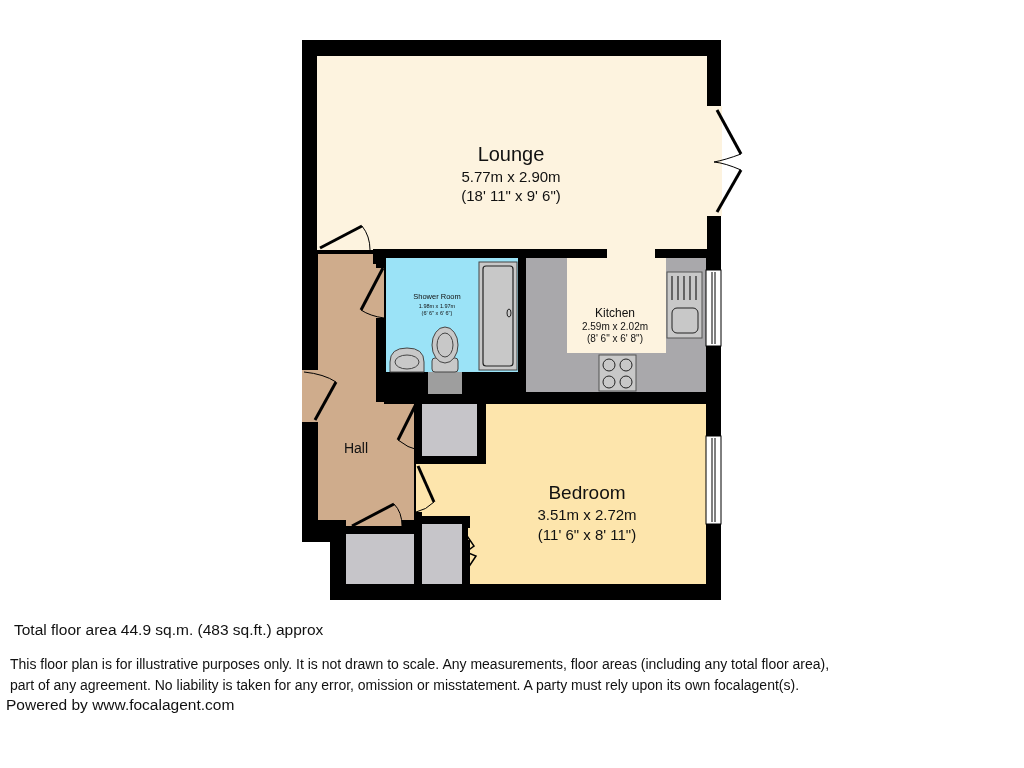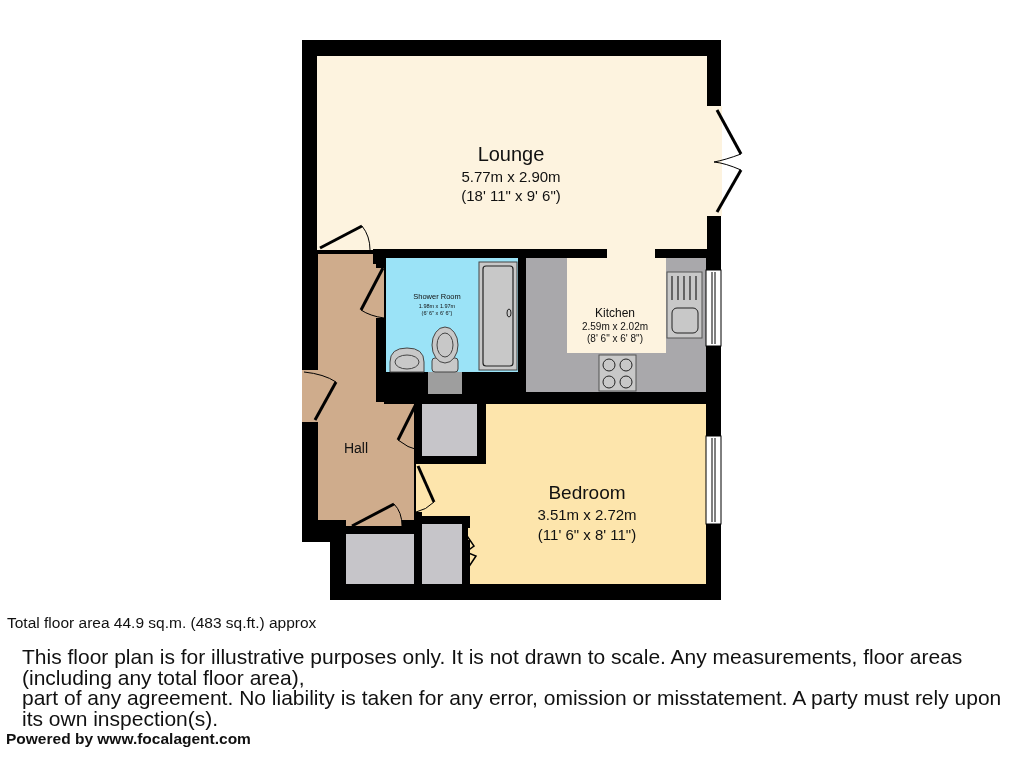--- a/index.html
+++ b/index.html
@@ -1,22 +1,22 @@
 <!DOCTYPE html>
 <html><head>
   <meta charset="utf-8">
   <style>
     html, body { margin: 0; padding: 0; background: #ffffff; }
     body { width: 1024px; height: 768px; position: relative; overflow: hidden; font-family: "Liberation Sans", sans-serif; color: #111; }
     #plan { position: absolute; left: 0; top: 0; width: 1024px; height: 610px; }
     .room-label { font-family: "Liberation Sans", sans-serif; fill: #111; text-anchor: middle; }
     .footer { position: absolute; left: 6px; top: 612px; width: 1015px; }
-    .total-area { font-size: 15.5px; line-height: 20px; margin: 1px; }
-    .disclaimer { font-size: 21px; line-height: 20.5px; margin: 14px 0 0 16px; }
-    .powered { font-size: 15.5px; line-height: 20px; margin: 0; font-weight: bold; }
+    .total-area { font-size: 15.5px; line-height: 20px; margin: 8px; }
+    .disclaimer { font-size: 14px; line-height: 20.5px; margin: 14px 0 0 4px; }
+    .powered { font-size: 15.5px; line-height: 20px; margin: 0; }
   </style>
 </head>
 <body>
 
 <svg id="plan" viewBox="0 0 1024 610" xmlns="http://www.w3.org/2000/svg">
 
   <g>
     <rect x="302" y="40" width="419" height="502" fill="#000"></rect>
     <rect x="330" y="530" width="391" height="70" fill="#000"></rect>
   </g>
@@ -156,16 +156,16 @@
     <text class="room-label" x="587" y="499" font-size="19">Bedroom</text>
     <text class="room-label" x="587" y="520" font-size="15">3.51m x 2.72m</text>
     <text class="room-label" x="587" y="540" font-size="15">(11' 6" x 8' 11")</text>
   </g>
 </svg>
 
 <div class="footer">
   <p class="total-area">Total floor area 44.9 sq.m. (483 sq.ft.) approx</p>
   <div class="disclaimer">
     <div>This floor plan is for illustrative purposes only. It is not drawn to scale. Any measurements, floor areas (including any total floor area),</div>
-    <div>part of any agreement. No liability is taken for any error, omission or misstatement. A party must rely upon its own inspection(s).</div>
+    <div>part of any agreement. No liability is taken for any error, omission or misstatement. A party must rely upon its own focalagent(s).</div>
   </div>
   <p class="powered">Powered by www.focalagent.com</p>
 </div>
 
 </body></html>

